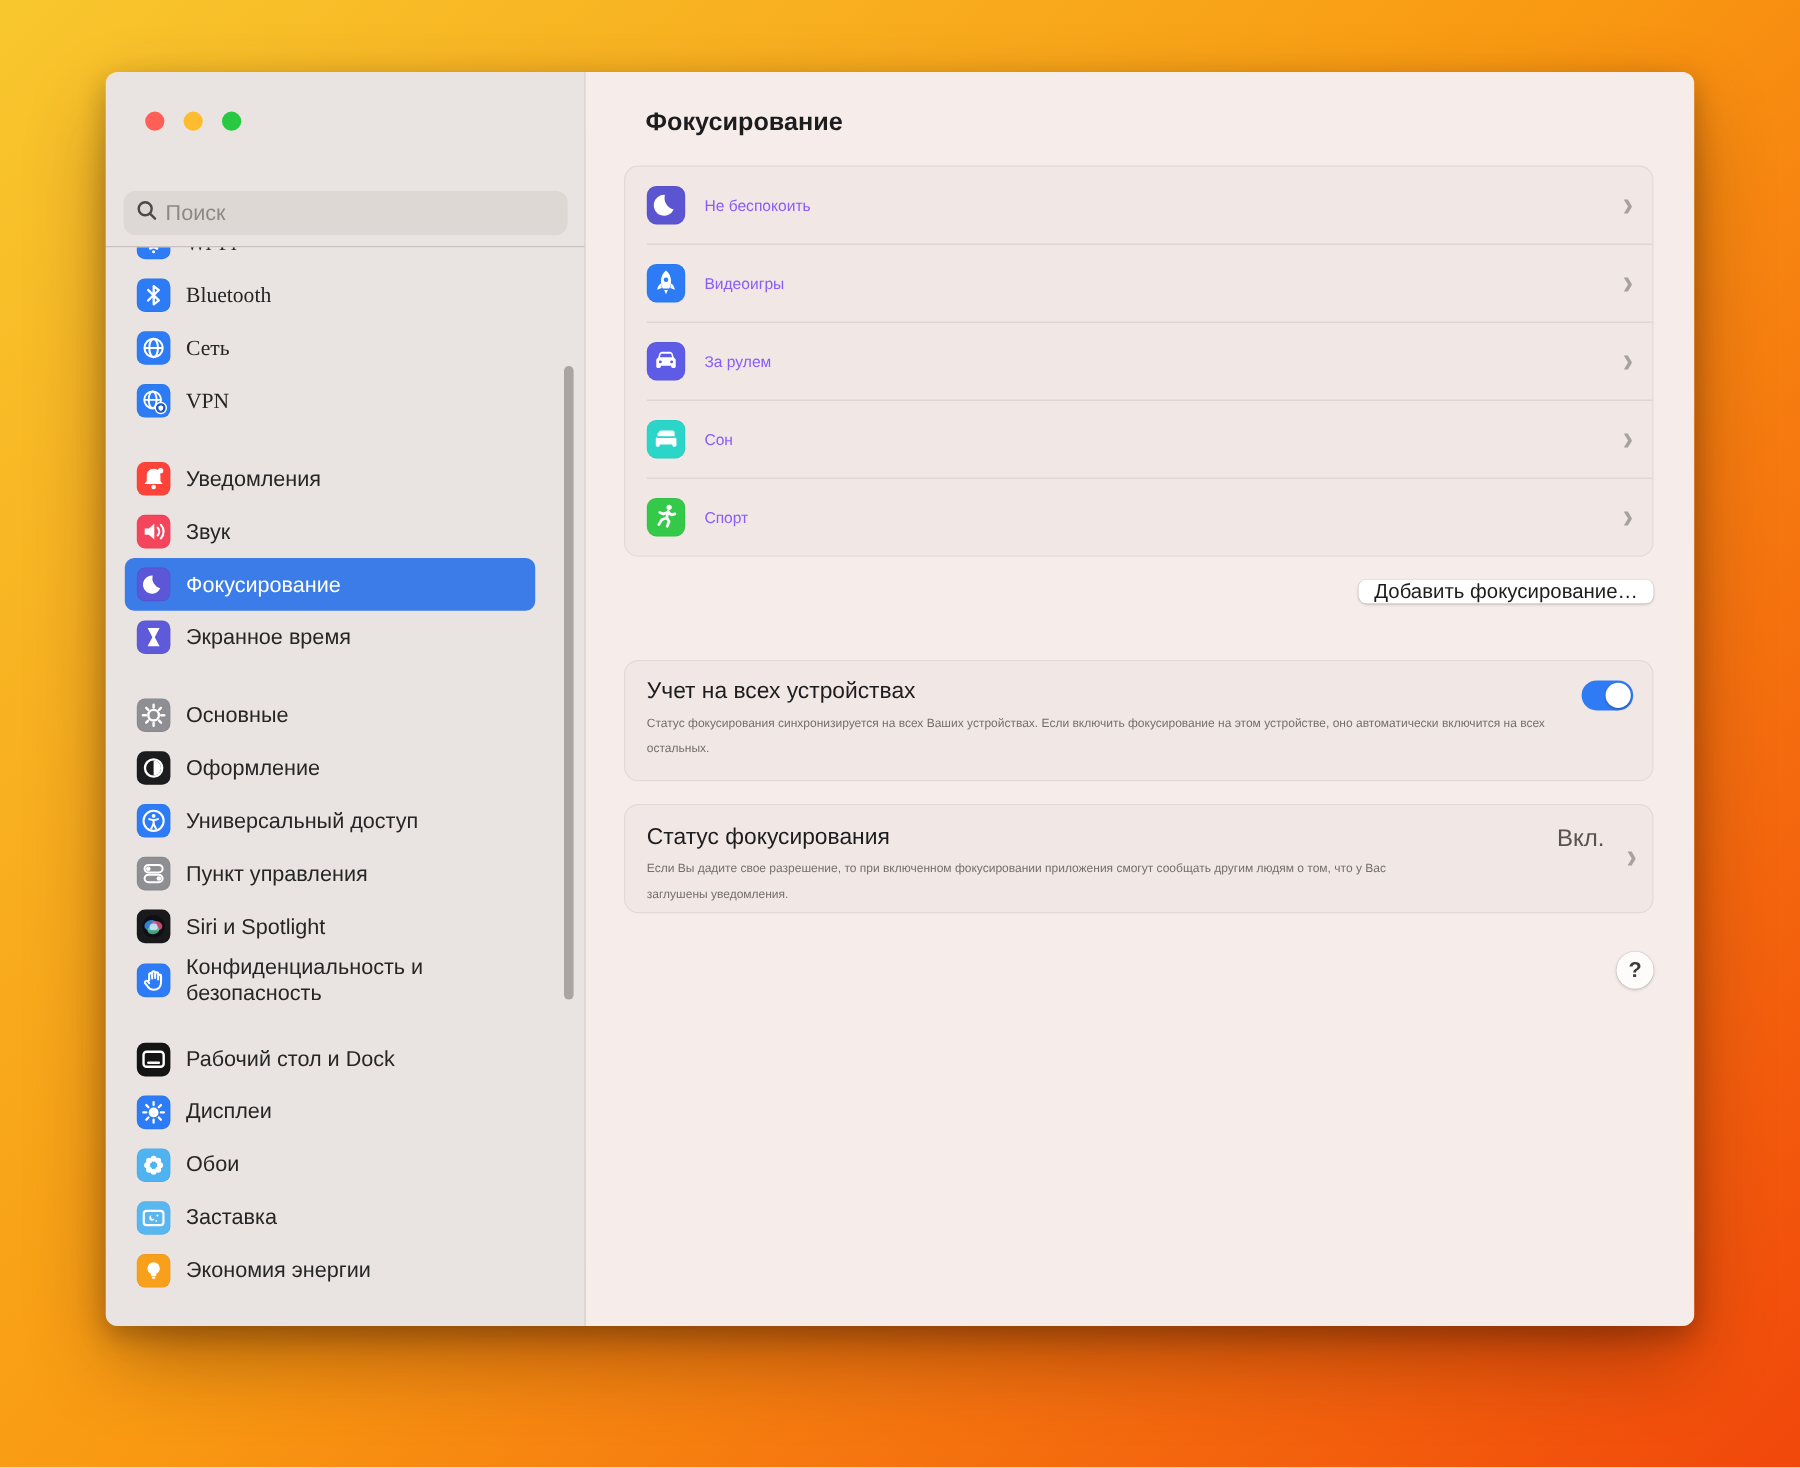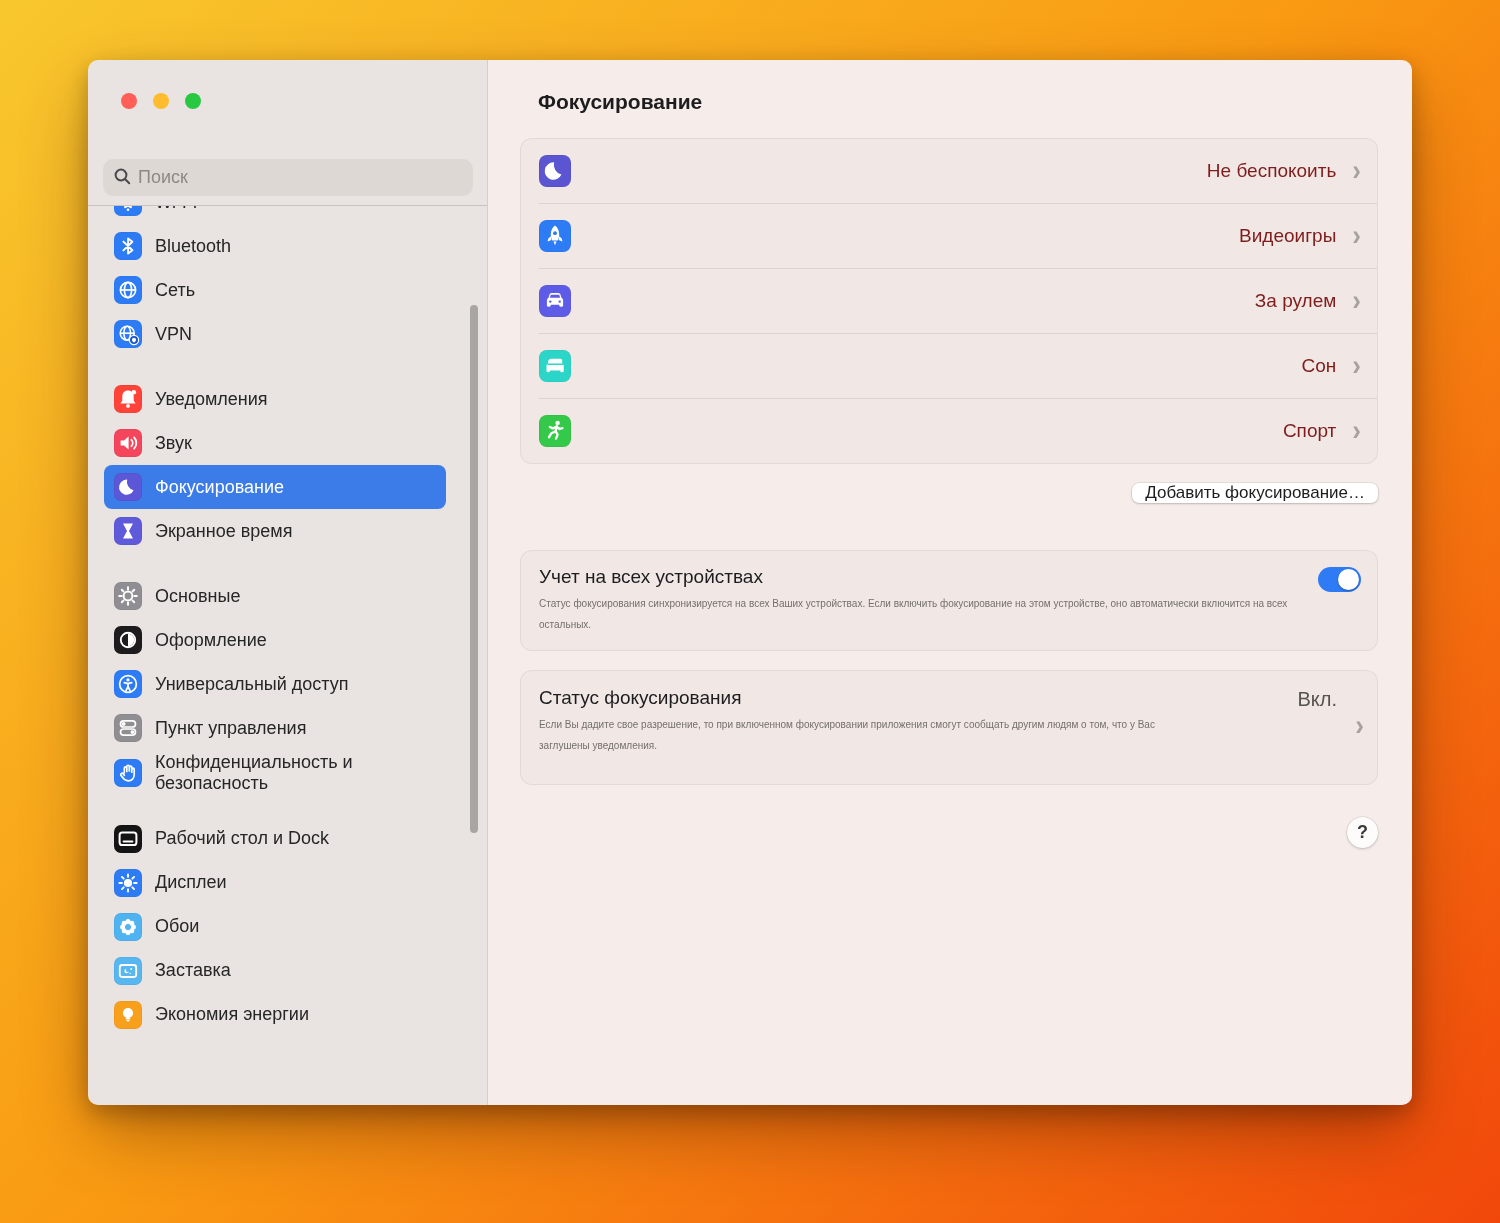--- a/index.html
+++ b/index.html
@@ -34,21 +34,21 @@
     border:none; outline:none; background:transparent; width:100%;
     font:18px "Liberation Sans","DejaVu Sans",sans-serif; color:#3a3a3c;
   }
   .search input::placeholder { color:#8e8984; opacity:1; }
   .side-scroll {
     position:absolute; top:145px; left:0; right:0; bottom:0;
     border-top:1px solid rgba(0,0,0,.14);
     padding:0 41px 0 16px; overflow:hidden;
   }
   .sgroup { margin-bottom:21px; }
-  .sgroup.clip-first { overflow:hidden; }
+  .sgroup.clip-first { overflow:hidden;font-family:Liberation Serif, serif; }
   .sgroup.clip-first .srow:first-child { margin-top:-26px; }
   .srow {
     display:flex; align-items:center; min-height:44px; padding:2px 10px;
     border-radius:8px; gap:13px; cursor:default;
   }
   .srow .lbl { font-size:18px; color:#262626; line-height:1.16; }
   .srow.selected { background:#3b7ce8; }
   .srow.selected .lbl { color:#ffffff; }
   .aicon {
     width:28px; height:28px; border-radius:7px; flex:none;
@@ -69,21 +69,21 @@
     background:#f1e8e5; border:1px solid rgba(0,0,0,.06); border-radius:12px;
     position:relative;
   }
   .focus-card { margin-top:24px; }
   .frow { display:flex; align-items:center; height:64px; padding:0 16px 0 18px; gap:16px; }
   .frow .micon {
     width:32px; height:32px; border-radius:8px; flex:none;
     display:flex; align-items:center; justify-content:center;
     box-shadow:inset 0 0 0 .5px rgba(0,0,0,.08);
   }
-  .frow .flbl { font-size:19px; color:#7f1d1d; flex:1;text-align:right; }
+  .frow .flbl { font-size:13px; color:#8b5cf6; flex:1; }
   .chev { color:#a8a29d; font-size:26px; line-height:1; font-weight:600;
           transform:scaleY(1.15); padding-bottom:3px; }
   .sep { height:1px; background:rgba(0,0,0,.09); margin-left:18px; }
   .add-row { display:flex; justify-content:flex-end; margin-top:19px; }
   .add-btn {
     background:#ffffff; border:none; border-radius:7px; height:20px; padding:0 13px;
     font:17px "Liberation Sans","DejaVu Sans",sans-serif; color:#1d1d1f;
     box-shadow:0 0 0 .5px rgba(0,0,0,.12), 0 1px 2.5px rgba(0,0,0,.18); cursor:default;
   }
   .sync-card { margin-top:47px; padding:15px 16px 15px 18px; }
@@ -91,21 +91,21 @@
   .desc { font-size:10px; line-height:21px; color:#73706c; margin-top:5px; }
   .sync-card .desc { max-width:762px; }
   .toggle {
     position:absolute; top:16px; right:16px; width:43px; height:25px;
     border-radius:13px; background:#2f7bf5; cursor:default;
   }
   .toggle .knob {
     position:absolute; top:2px; right:2px; width:21px; height:21px; border-radius:50%;
     background:#fff; box-shadow:0 1px 2px rgba(0,0,0,.3);
   }
-  .status-card { margin-top:19px; padding:16px 46px 28px 18px; }
+  .status-card { margin-top:19px; padding:16px 46px 4px 18px; }
   .status-card .desc { max-width:640px; }
   .status-value { position:absolute; top:17px; right:40px; font-size:20px; color:#57534e; }
   .status-card .chev { position:absolute; right:13px; top:50%; transform:translateY(-54%) scaleY(1.15); }
   .help-row { display:flex; justify-content:flex-end; margin-top:32px; padding-right:0; }
   .help-btn {
     width:31px; height:31px; border-radius:50%; background:#fdfcfb; border:none;
     font:bold 18px "Liberation Sans","DejaVu Sans",sans-serif; color:#3a3a3c;
     box-shadow:0 0 0 .5px rgba(0,0,0,.12), 0 1px 3px rgba(0,0,0,.18); cursor:default;
   }
 </style>
@@ -263,20 +263,32 @@
           <div class="srow">
             <span class="aicon" style="background: rgb(142, 142, 147);">
               <svg width="28" height="28" viewBox="0 0 28 28" fill="none" stroke="#fff" stroke-width="1.7">
                 <rect x="6.5" y="6.8" width="15" height="6.2" rx="3.1"></rect>
                 <circle cx="9.6" cy="9.9" r="1.9" fill="#fff" stroke="none"></circle>
                 <rect x="6.5" y="15" width="15" height="6.2" rx="3.1"></rect>
                 <circle cx="18.4" cy="18.1" r="1.9" fill="#fff" stroke="none"></circle>
               </svg>
             </span>
             <span class="lbl">Пункт управления</span>
+          </div>
+          <div class="srow">
+            <span class="aicon" style="background: rgb(26, 26, 28);">
+              <svg width="28" height="28" viewBox="0 0 28 28">
+                <circle cx="14" cy="14" r="9.4" fill="#101014"></circle>
+                <ellipse cx="11.4" cy="13" rx="5.2" ry="4.2" fill="#3e9bff" opacity=".8" transform="rotate(-25 11.4 13)"></ellipse>
+                <ellipse cx="16.6" cy="13.4" rx="4.8" ry="3.8" fill="#ff5e8a" opacity=".75" transform="rotate(20 16.6 13.4)"></ellipse>
+                <ellipse cx="13.8" cy="17" rx="5" ry="3.4" fill="#5fe0a8" opacity=".7" transform="rotate(-8 13.8 17)"></ellipse>
+                <ellipse cx="14" cy="14.4" rx="3.4" ry="2.8" fill="#cfe6ff" opacity=".85"></ellipse>
+              </svg>
+            </span>
+            <span class="lbl">Siri и Spotlight</span>
           </div>
           <div class="srow">
             <span class="aicon" style="background: rgb(45, 124, 246);">
               <svg width="28" height="28" viewBox="0 0 28 28" fill="none" stroke="#fff" stroke-width="1.7" stroke-linecap="round" stroke-linejoin="round">
                 <path d="M10.3 13.8 V9.2 a1.25 1.25 0 0 1 2.5 0 V12.4
                          M12.8 12 V7.6 a1.25 1.25 0 0 1 2.5 0 V11.8
                          M15.3 12 V8.4 a1.25 1.25 0 0 1 2.5 0 V13
                          M17.8 13.2 V10.4 a1.2 1.2 0 0 1 2.4 0 V15.6
                          c0 3.8-2.5 6.2-5.9 6.2 c-2.7 0-4.3-1.1-5.7-3.4
                          L6.8 16.2 a1.4 1.4 0 0 1 2.3-1.5 l1.2 1.6"></path>

